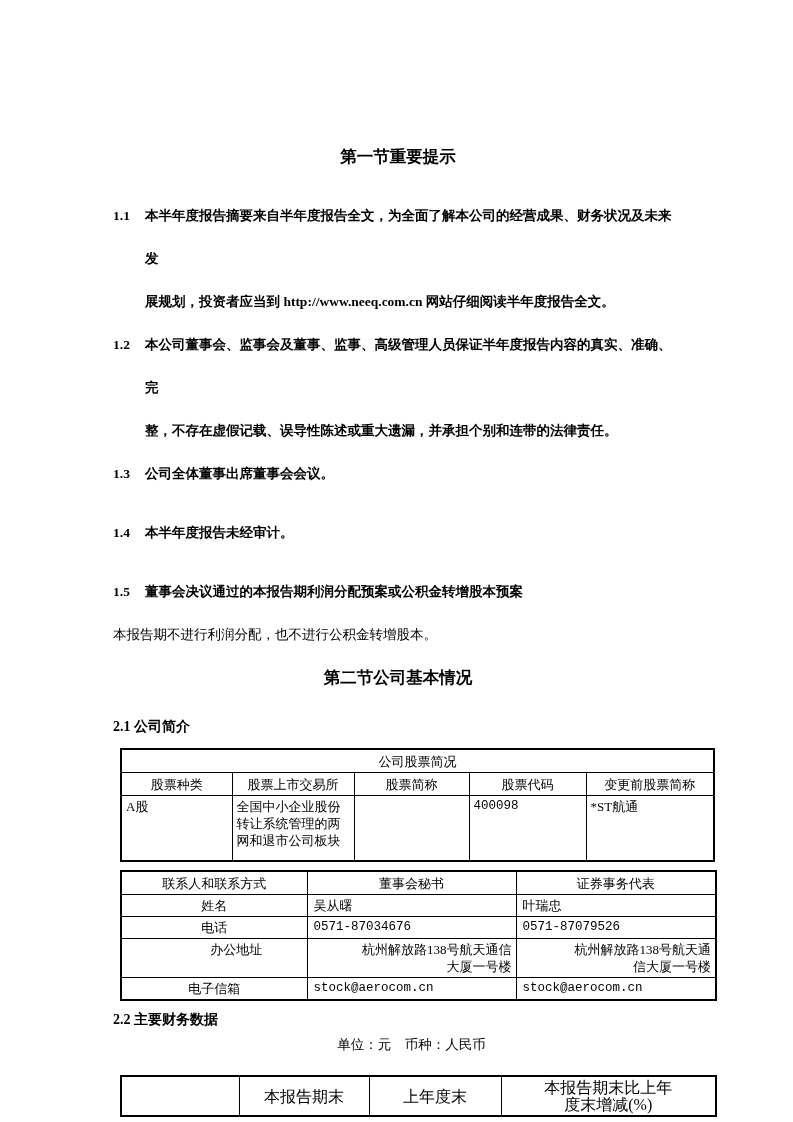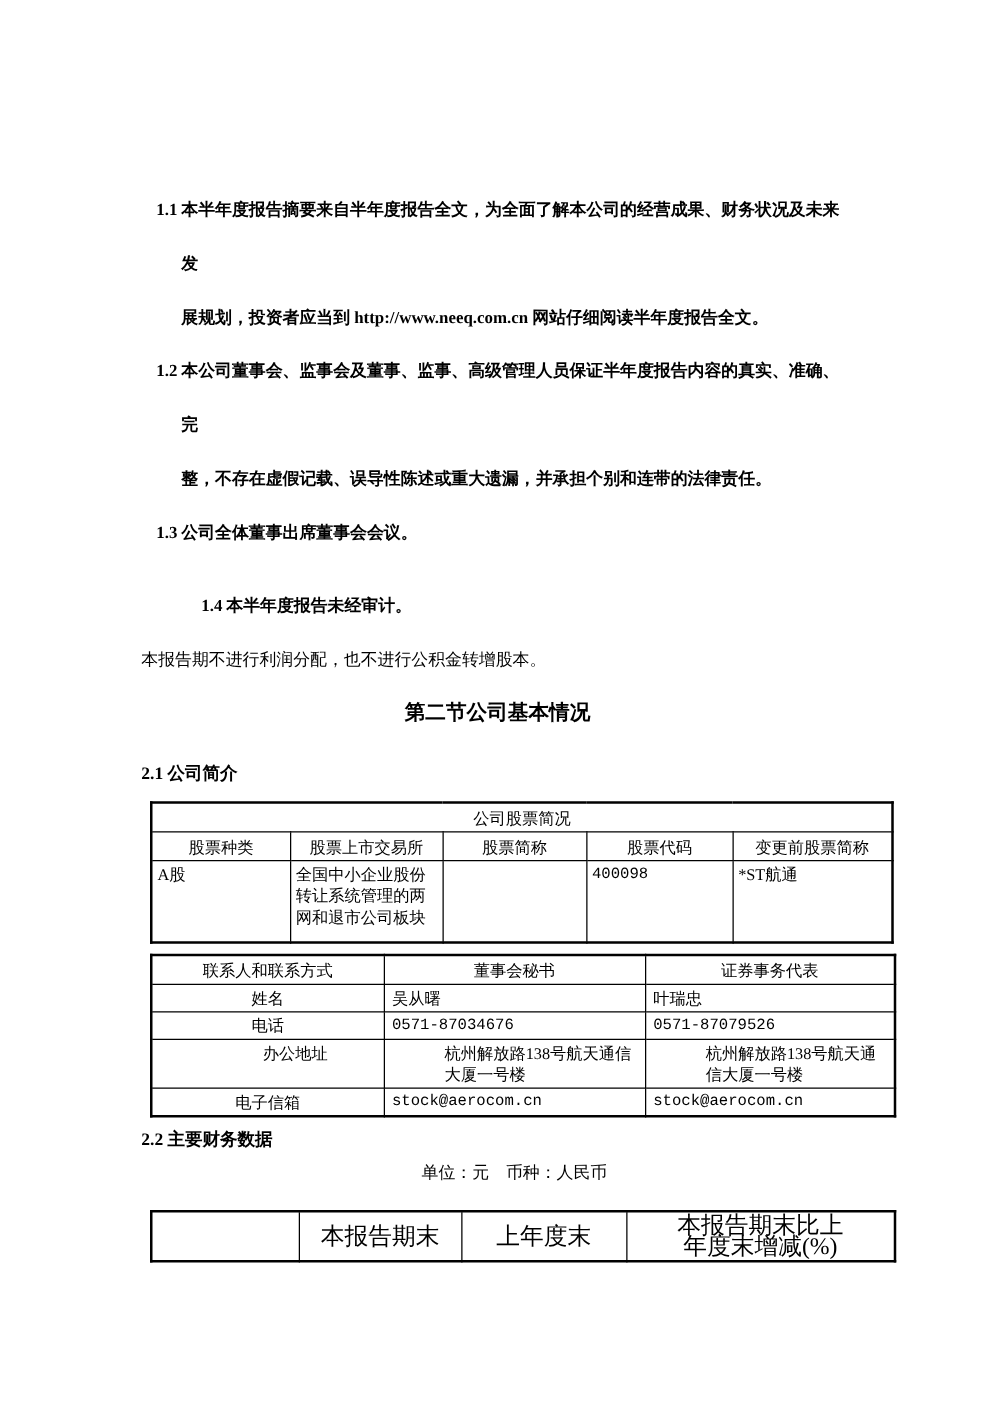--- a/index.html
+++ b/index.html
@@ -28,22 +28,22 @@
   .sec-title.first{margin-bottom:28px;}
   .sec-title.sec2{margin-top:10px;line-height:22px;}
   .para{
     position:relative;
     padding-left:32px;
     width:538px;
     font-size:13.5px;
     font-weight:bold;
     line-height:43px;
   }
-  .para .pnum{position:absolute;left:12px;top:0;}
-  .gap{margin-top:16px;margin-left:36px;}
+  .para .pnum{position:absolute;left:0;top:0;}
+  .gap{margin-top:16px;}
   .note{
     font-size:13.5px;
     font-weight:normal;
     line-height:43px;
     width:570px;
   }
   .sub-heading{
     margin-top:30px;
     font-size:14px;
     font-weight:bold;
@@ -66,39 +66,40 @@
   .tbl.stock{margin-top:12px;width:593px;padding-left:39px;}
   .tbl.stock td.cap{text-align:center;height:18px;}
   .tbl.stock tr.hdr td{text-align:center;height:18px;}
   .tbl.stock tr.data td{vertical-align:top;height:60px;}
   .tbl.contact{margin-top:8px;width:595px;}
   .tbl.contact tr.hdr td{text-align:center;height:18px;}
   .tbl.contact td.lab{text-align:center;}
   .tbl.contact td.val{text-align:left;padding-left:6px;}
   .tbl.contact tr td{height:17px;margin-top:16px;}
   .tbl.contact tr.addr-row td{height:30px;vertical-align:top;padding-left:48px;}
-  .addr{max-width:172px;}
+  .addr{max-width:172px;text-align:right;}
   .mono{font-family:"Liberation Mono","DejaVu Sans Mono",monospace;font-size:12.5px;}
   .unit-note{
     margin-top:8px;
     width:597px;
     text-align:center;
     font-size:13.5px;
     line-height:16px;
   }
-  .tbl.finance{margin-top:22px;width:595px;font-size:19px;border-radius:13px;}
+  .tbl.finance{margin-top:22px;width:595px;font-size:16px;border-radius:13px;}
   .tbl.finance td{text-align:center;height:34px;vertical-align:middle;}
   .narrow-fin{max-width:142px;margin:0 auto;}
 </style>
 </head>
 <body>
 
 <div class="page">
   <div class="content">
 
+    <h1 class="sec-title first">第一节重要提示</h1>
 
     <div class="para">
       <span class="pnum">1.1</span>
       <div class="plines">
         <div class="pline">本半年度报告摘要来自半年度报告全文，为全面了解本公司的经营成果、财务状况及未来发</div>
         <div class="pline">展规划，投资者应当到 http://www.neeq.com.cn 网站仔细阅读半年度报告全文。</div>
       </div>
     </div>
 
     <div class="para">
@@ -116,20 +117,26 @@
       </div>
     </div>
 
     <div class="para gap">
       <span class="pnum">1.4</span>
       <div class="plines">
         <div class="pline">本半年度报告未经审计。</div>
       </div>
     </div>
 
+    <div class="para gap">
+      <span class="pnum">1.5</span>
+      <div class="plines">
+        <div class="pline">董事会决议通过的本报告期利润分配预案或公积金转增股本预案</div>
+      </div>
+    </div>
 
     <div class="note">本报告期不进行利润分配，也不进行公积金转增股本。</div>
 
     <h1 class="sec-title sec2">第二节公司基本情况</h1>
 
     <div class="sub-heading">2.1 公司简介</div>
 
     <table class="tbl stock">
       <colgroup>
         <col style="width:111px">

